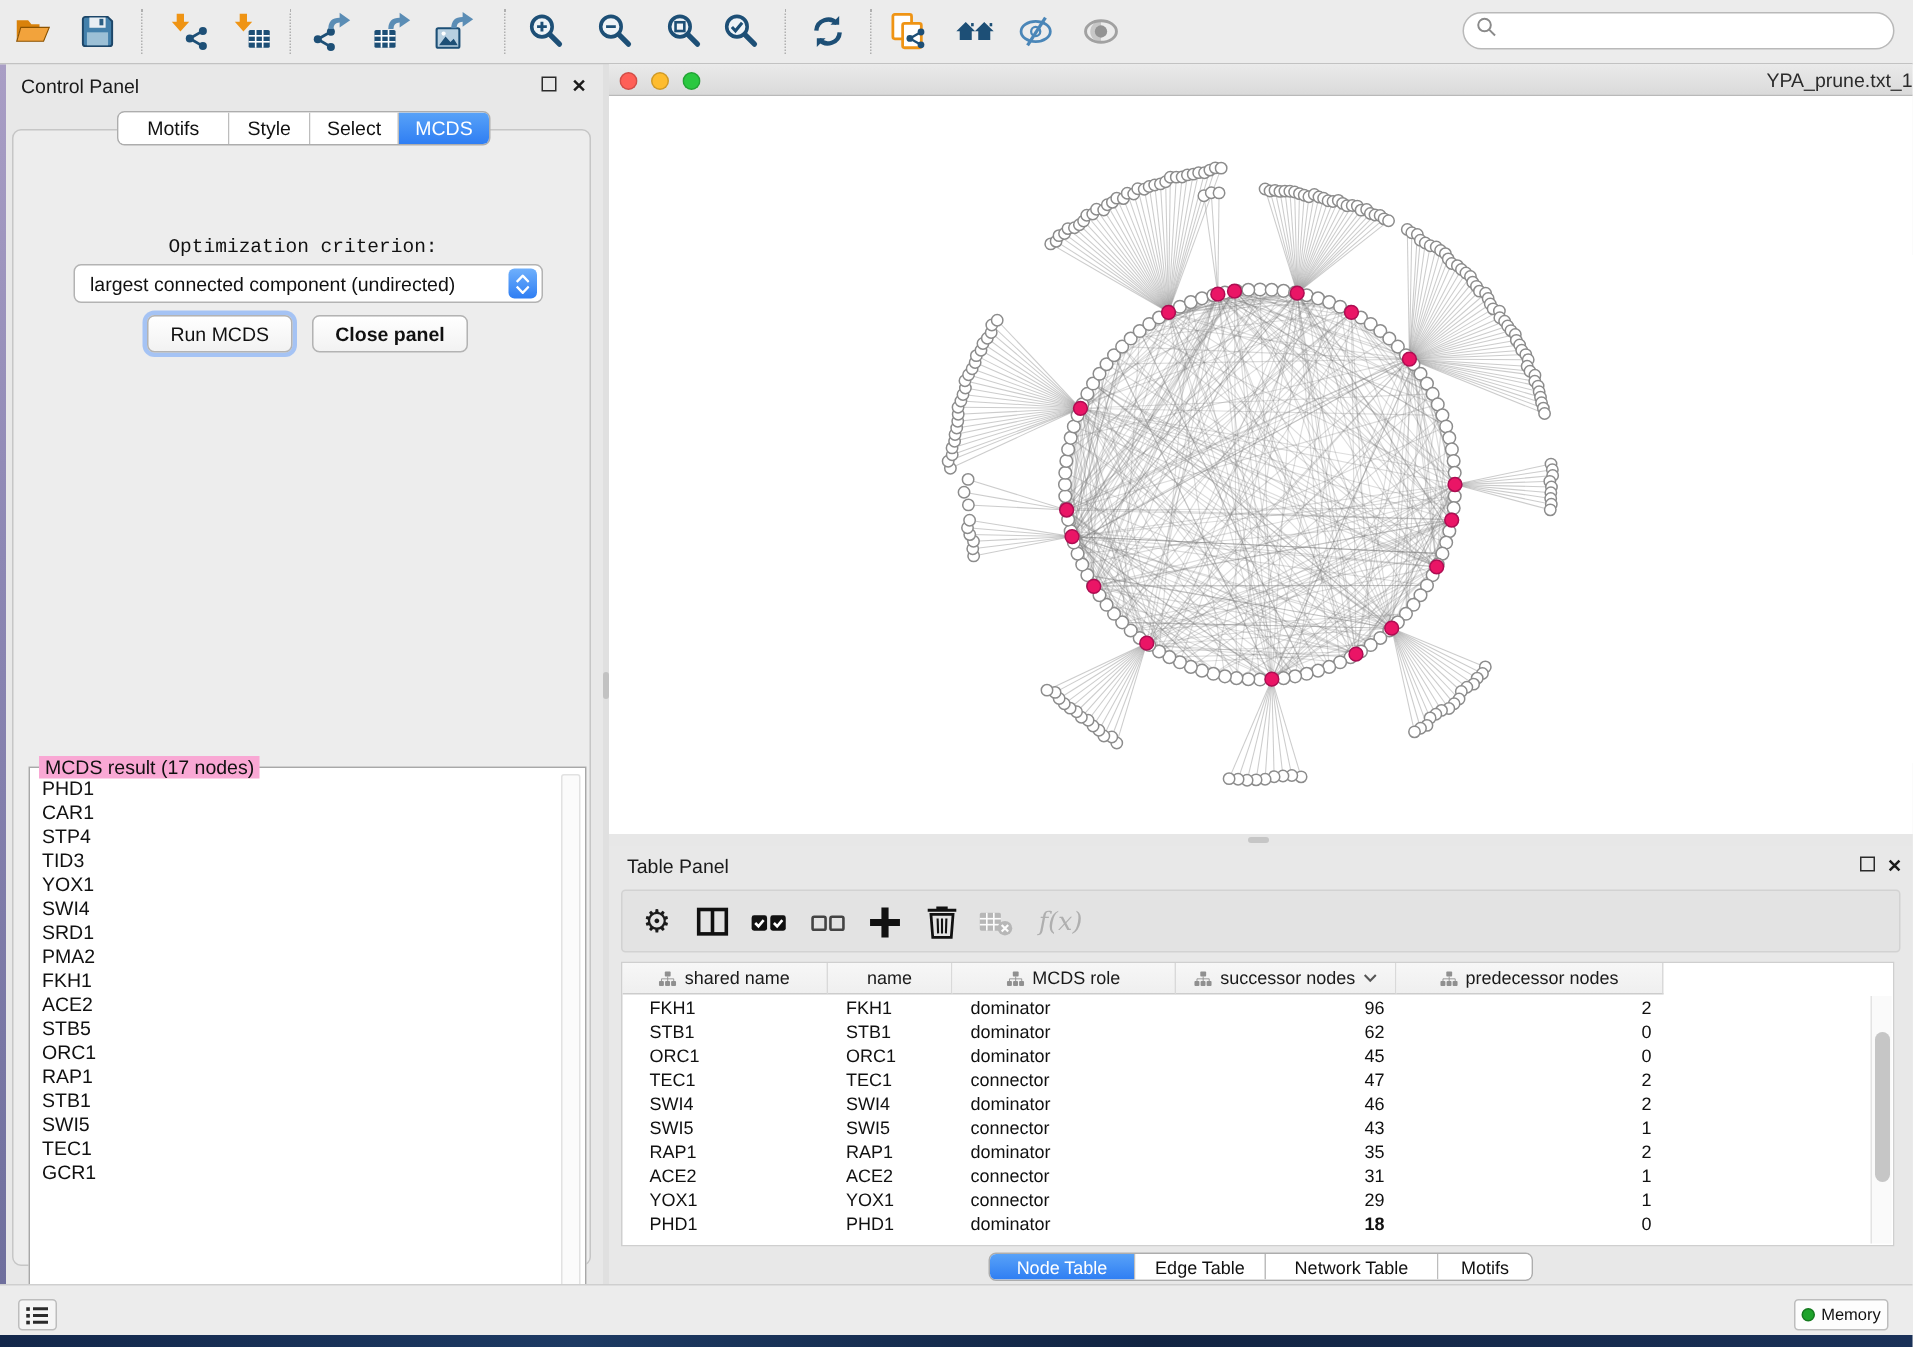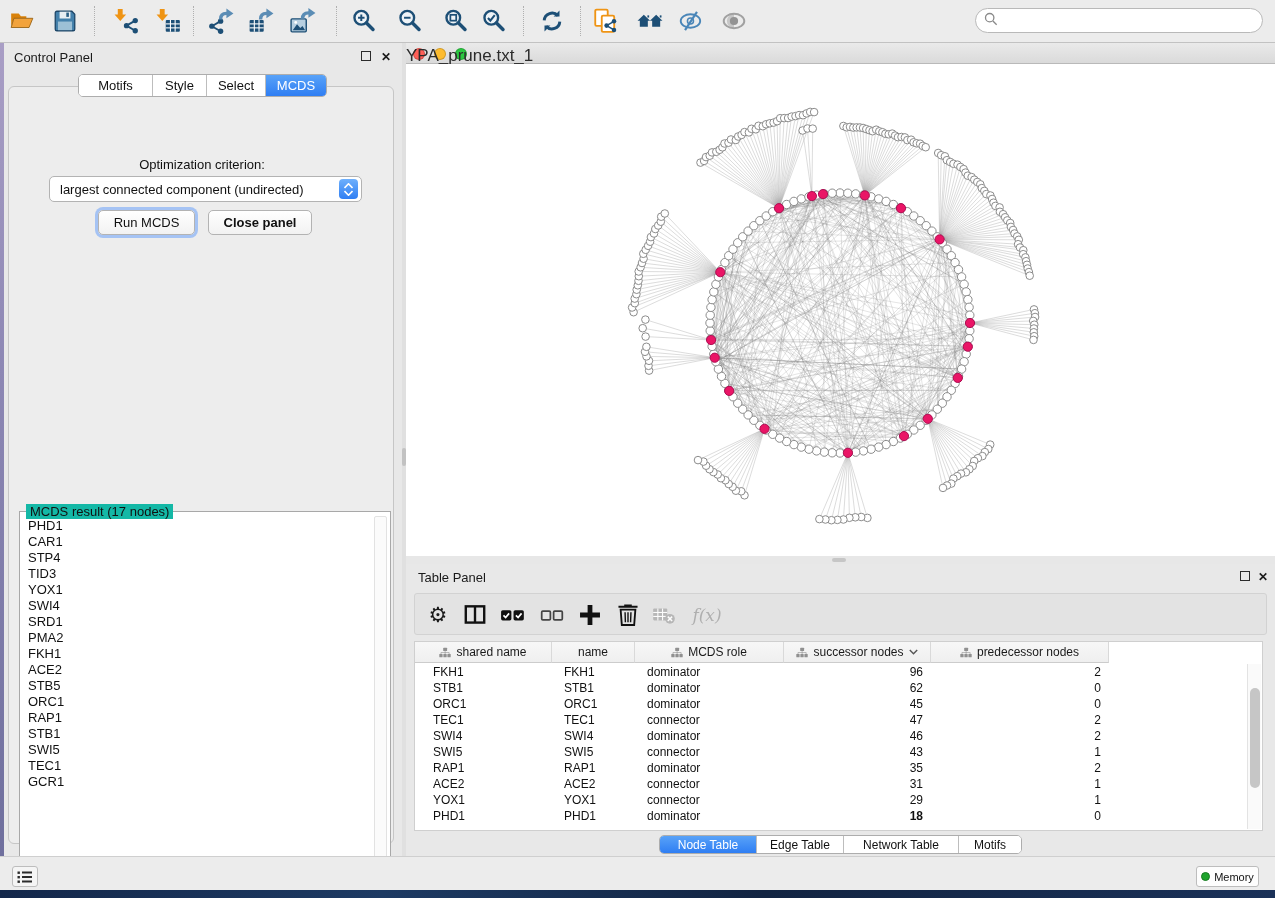--- a/index.html
+++ b/index.html
@@ -21,44 +21,44 @@
   #control-panel { left:4px; top:43px; width:398px; height:813px; background:#e8e8e8; }
   #cp-title { position:absolute; left:10px; top:7px; font-size:13px; color:#1a1a1a; }
   .win-float { position:absolute; width:10px; height:10px; border:1.4px solid #2b2b2b; background:transparent; }
   .win-close { position:absolute; font-size:12px; font-weight:bold; color:#1a1a1a; line-height:10px; }
   #cp-content { position:absolute; left:4px; top:43px; width:386px; height:758px; background:#ededed; border:1px solid #c6c6c6; border-radius:6px; }
   .seg-bar { position:absolute; display:flex; background:#fff; border:1px solid #adadad; border-radius:5px; overflow:hidden; }
   .seg { display:flex; align-items:center; justify-content:center; font-size:13px; color:#111; border-right:1px solid #bdbdbd; cursor:pointer; background:#fff; }
   .seg:last-child { border-right:none; }
   .seg.active { background:linear-gradient(180deg,#58a2f8,#2f7ef3); color:#fff; }
   #cp-tabs { left:74px; top:31px; height:23px; z-index:3; }
-  #opt-label { position:absolute; left:0; top:70px; width:386px; text-align:center; font-size:13px; color:#111; }
+  #opt-label { position:absolute; left:0; top:70px; width:386px; text-align:center; font-size:13px; color:#111;font-family:Liberation Mono, monospace; }
   #criterion-select { position:absolute; left:40px; top:89px; width:313px; height:26px; background:#fff; border:1px solid #b3b3b3; border-radius:5px; display:flex; align-items:center; cursor:pointer; }
   #criterion-select .val { flex:1; font-size:13px; padding-left:10px; color:#111; white-space:nowrap; }
   #criterion-select .step { width:19px; height:20px; margin-right:3px; border-radius:4px; background:linear-gradient(180deg,#6fb0fc,#2f7ef3); display:flex; flex-direction:column; align-items:center; justify-content:center; gap:1px; }
   .btn { position:absolute; height:25px; background:linear-gradient(180deg,#ffffff,#f2f2f2); border:1px solid #b3b3b3; border-radius:5px; font-size:13px; color:#111; display:flex; align-items:center; justify-content:center; cursor:pointer; }
   #run-mcds { left:89px; top:123px; width:97px; box-shadow:0 0 0 3px rgba(105,160,250,.55); }
   #close-panel { left:199px; top:123px; width:104px;font-weight:bold; }
   #mcds-box { position:absolute; left:10px; top:424px; width:372px; height:370px; background:#fff; border:1px solid #a8a8a8; }
-  #mcds-box-title { position:absolute; left:6px; top:-8px; background:#14b8a6; padding:0 4px; font-size:13px; color:#111; }
+  #mcds-box-title { position:absolute; left:6px; top:-8px; background:#f9a8d4; padding:0 4px; font-size:13px; color:#111; }
   #mcds-list { position:absolute; left:0; top:6px; width:352px; bottom:2px; overflow:hidden; }
   .mcds-item { font-size:13px; color:#111; line-height:16px; padding-left:8px; cursor:default; }
   #mcds-scroll { position:absolute; right:3px; top:4px; bottom:4px; width:13px; background:#fbfbfb; border:1px solid #e2e2e2; border-radius:2px; }
 
   
   #v-split { left:402px; top:43px; width:4px; height:813px; background:#e0e0e0; }
   #v-split .grab { position:absolute; left:0; top:405px; width:4px; height:18px; background:#c2c2c2; border-radius:2px; }
   #h-split { left:406px; top:556px; width:869px; height:8px; background:#e7e7e7; }
   #h-split .grab { position:absolute; left:426px; top:2px; width:14px; height:4px; background:#c6c6c6; border-radius:2px; }
 
   
   #net-frame { left:406px; top:43px; width:869px; height:513px; background:#fff; }
   #net-titlebar { position:absolute; left:0; top:0; width:869px; height:21px; background:linear-gradient(180deg,#eaeaea,#dadada); border-bottom:1px solid #b9b9b9; }
   .tl { position:absolute; top:4.5px; width:12px; height:12px; border-radius:50%; cursor:pointer; }
-  #net-title { position:absolute; left:0; top:3px; width:100%; text-align:left; font-size:17px; color:#2b2b2b; }
+  #net-title { position:absolute; left:0; top:3px; width:100%; text-align:right; font-size:13px; color:#2b2b2b; }
   #net-canvas { position:absolute; left:0; top:21px; width:869px; height:492px; background:#fff; cursor:default; }
 
   
   #table-panel { left:406px; top:564px; width:869px; height:292px; background:#e8e8e8; }
   #tp-title { position:absolute; left:12px; top:6px; font-size:13px; color:#1a1a1a; }
   #tp-toolbar { position:absolute; left:8px; top:29px; width:853px; height:42px; background:#e3e3e3; border:1px solid #d2d2d2; border-radius:3px; }
   .tpi { position:absolute; top:21px; transform:translate(-50%,-50%); width:28px; height:28px; display:flex; align-items:center; justify-content:center; cursor:pointer; }
   #node-table { position:absolute; left:8px; top:77px; width:849px; height:190px; background:#fff; border:1px solid #cfcfcf; overflow:hidden; }
   #nt-header { position:absolute; left:0; top:0; height:21px; display:flex; }
   .hcell { height:21px; background:linear-gradient(180deg,#f7f7f7,#efefef); border-right:1px solid #d9d9d9; border-bottom:1px solid #cccccc; display:flex; align-items:center; justify-content:center; gap:5px; font-size:12px; color:#1a1a1a; cursor:pointer; }

